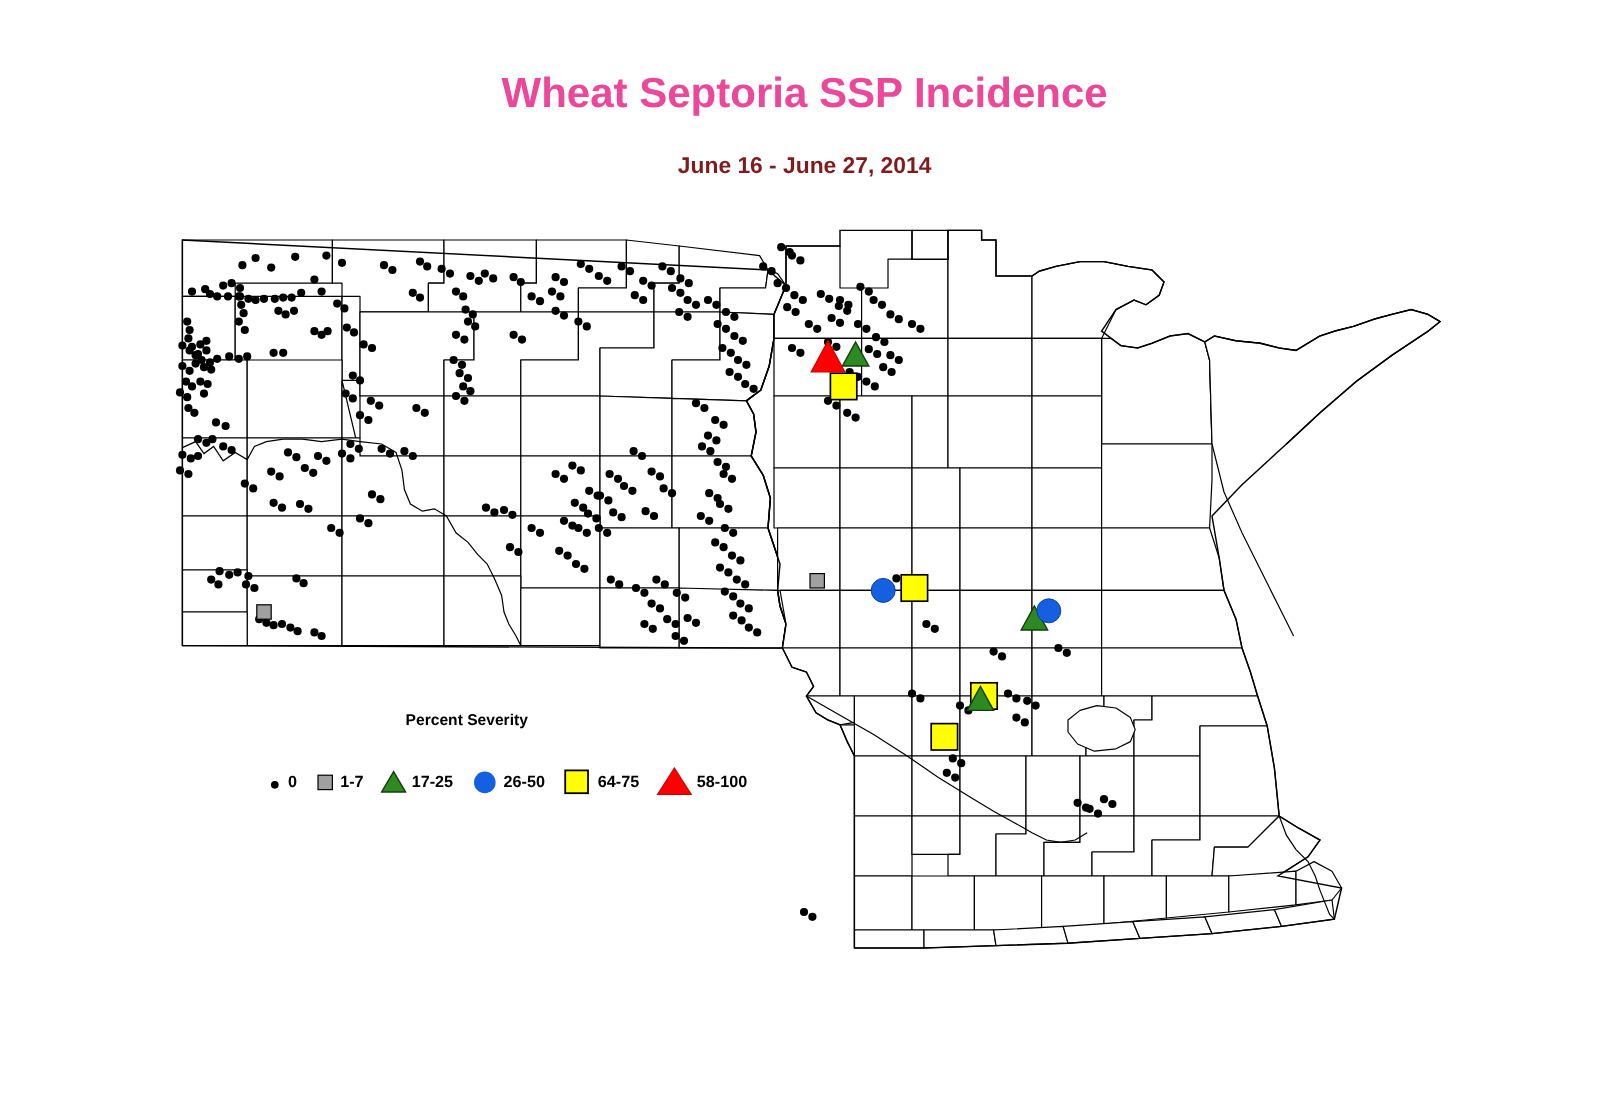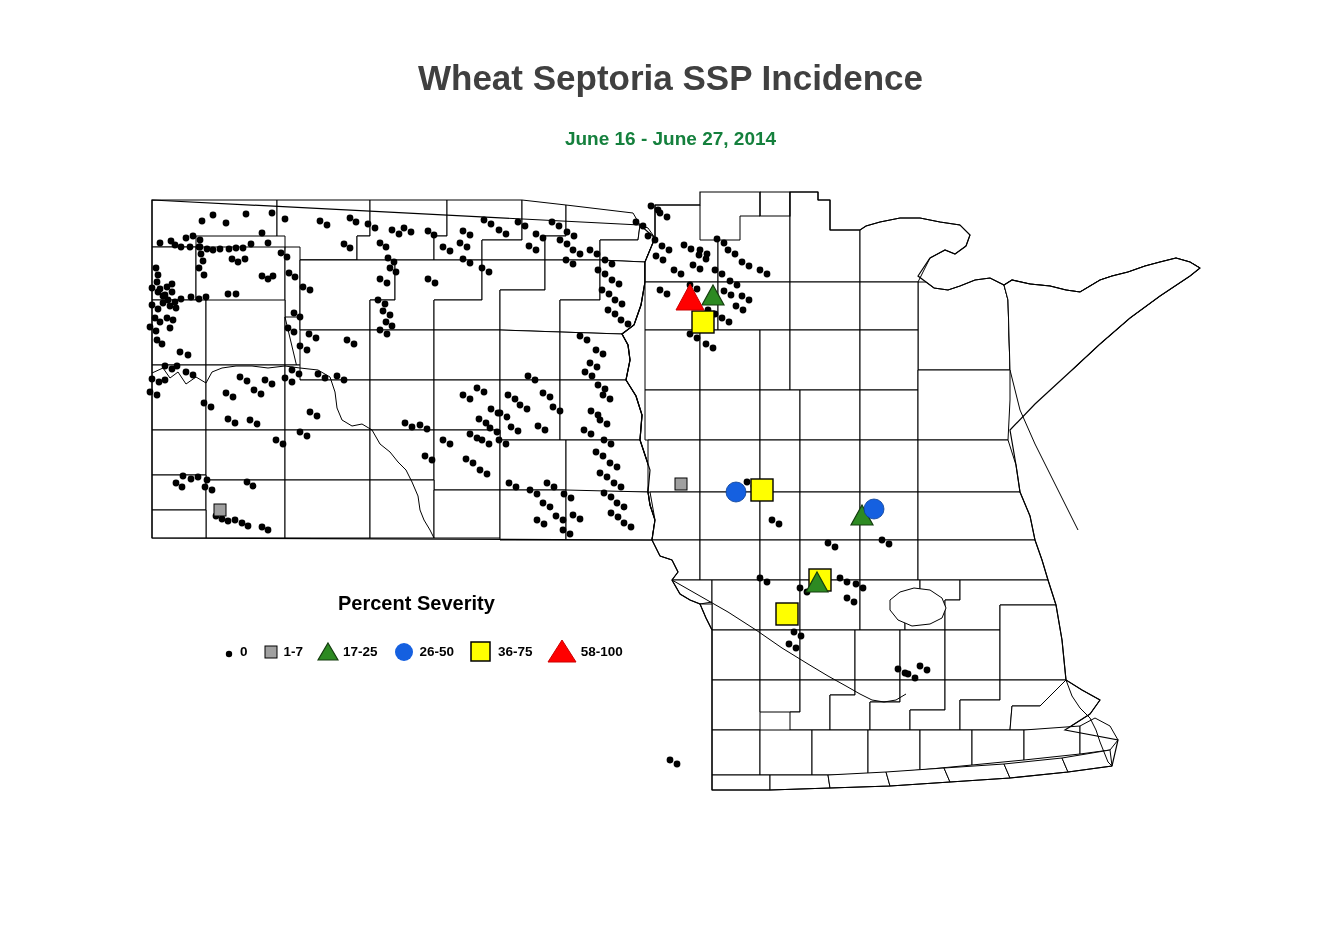--- a/index.html
+++ b/index.html
@@ -1,33 +1,33 @@
 <!DOCTYPE html>
 <html><head>
 <meta charset="utf-8">
 <style>
   html,body{margin:0;padding:0;background:#ffffff;}
   body{width:1341px;height:926px;font-family:"Liberation Sans",sans-serif;overflow:hidden;}
   #page{position:relative;width:1341px;height:926px;background:#fff;}
   #title{position:absolute;left:0;top:58px;width:1341px;text-align:center;
-         font-size:35px;font-weight:bold;color:#404040;letter-spacing:0px;}
+         font-size:35px;font-weight:bold;color:#ec4899;letter-spacing:0px;}
   #subtitle{position:absolute;left:0;top:128px;width:1341px;text-align:center;
-            font-size:19px;font-weight:bold;color:#15803d;}
+            font-size:19px;font-weight:bold;color:#7f1d1d;}
   #mapwrap{position:absolute;left:0;top:0;width:1341px;height:926px;}
   svg{display:block;}
   .cty{fill:#ffffff;stroke:#000000;stroke-width:1;stroke-linejoin:round;vector-effect:non-scaling-stroke;}
   .outline{fill:none;stroke:#000000;stroke-width:1.2;}
   .riverline{fill:none;stroke:#000000;stroke-width:1;}
   .dot{fill:#000000;}
   .sq15{fill:#a0a0a0;stroke:#000;stroke-width:1;}
   .tri25{fill:#2d8a22;stroke:#143d0e;stroke-width:1.2;}
   .cir50{fill:#1560e0;stroke:#0a3f96;stroke-width:0.8;}
   .sq75{fill:#ffff00;stroke:#000;stroke-width:1.4;}
   .tri100{fill:#ff0000;stroke:#cc0000;stroke-width:1;}
-  #legend-title{position:absolute;left:338px;top:592px;font-size:20px;font-weight:bold;color:#000;}
+  #legend-title{position:absolute;left:338px;top:592px;font-size:13px;font-weight:bold;color:#000;}
   #legend-row{position:absolute;left:222px;top:637px;display:flex;align-items:center;}
   .leg-item{display:flex;align-items:center;margin-right:14px;}
   .leg-sym{display:inline-block;margin-right:4px;line-height:0;}
   .leg-label{font-size:13.5px;font-weight:bold;color:#000;white-space:nowrap;}
 </style>
 </head>
 <body>
 
 <div id="page">
 
@@ -649,21 +649,21 @@
           </svg>
         </span>
         <span class="leg-label">26-50</span>
       </div>
       <div class="leg-item">
         <span class="leg-sym">
           <svg width="26" height="26">
             <rect x="3" y="4" width="19" height="19" fill="#ffff00" stroke="#000" stroke-width="1.5"></rect>
           </svg>
         </span>
-        <span class="leg-label">36-75</span>
+        <span class="leg-label">64-75</span>
       </div>
       <div class="leg-item">
         <span class="leg-sym">
           <svg width="30" height="28">
             <polygon points="15,3 29,25 1,25" fill="#ff0000" stroke="#cc0000" stroke-width="1"></polygon>
           </svg>
         </span>
         <span class="leg-label">58-100</span>
       </div>
     </div>

